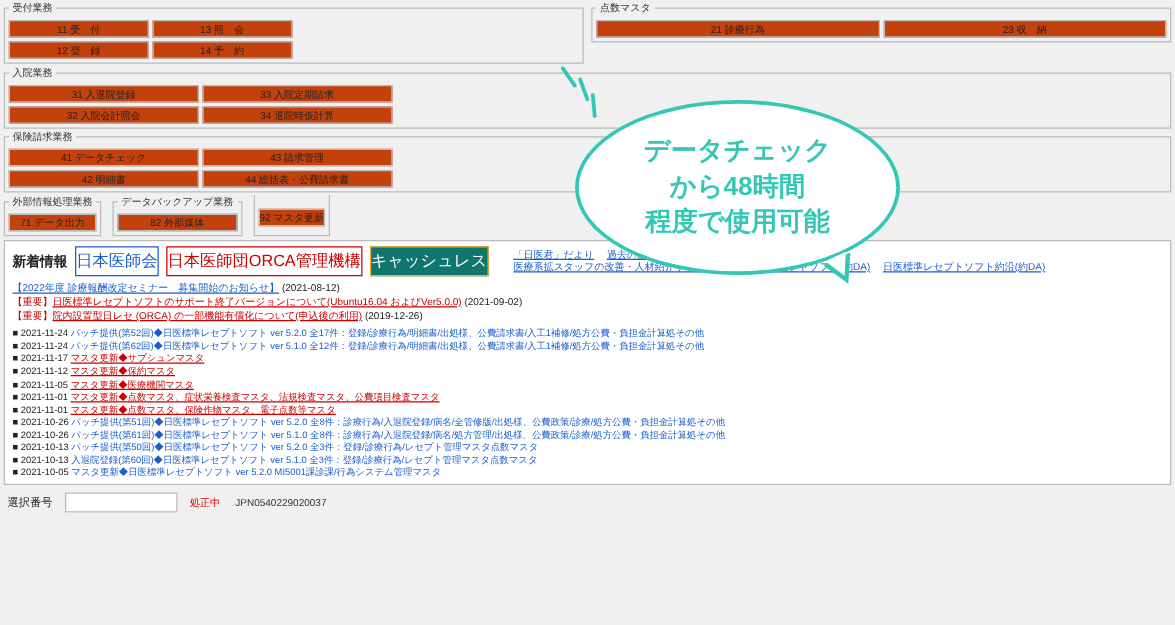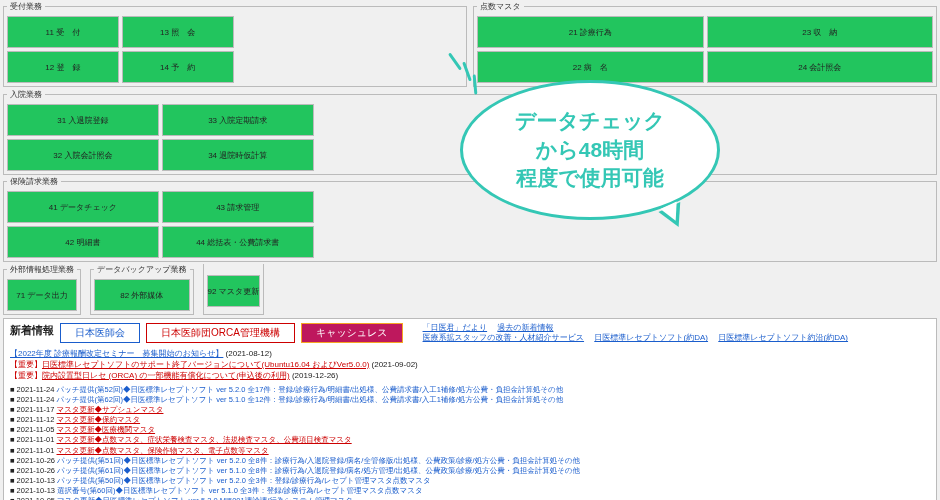--- a/index.html
+++ b/index.html
@@ -3,29 +3,29 @@
 <meta charset="utf-8">
 <style>
 *{box-sizing:border-box;margin:0;padding:0;font-family:"MS PGothic","Hiragino Sans",sans-serif}
 body{background:#f0f0f0;font-size:9px;color:#222;width:940px;height:500px;overflow:hidden;position:relative}
 fieldset{border:1px solid #bbb;margin:1px 3px;padding:4px 3px 3px}
 legend{font-size:8px;padding:0 3px;color:#333}
 .row{display:flex;gap:3px}
 .top{display:flex}
 .left-col{flex:1}
 .right-col{flex:1}
-.btn{background:#22c55e;border:1px solid #bbb;height:32px;display:flex;align-items:center;justify-content:center;font-size:8px;cursor:pointer;flex:1}
+.btn{background:#c2410c;border:1px solid #bbb;height:14px;display:flex;align-items:center;justify-content:center;font-size:8px;cursor:pointer;flex:1}
 .btn:empty{visibility:hidden}
 .three .btn{width:150px}
 .info{background:#fff;border:1px solid #bbb;margin:2px 3px;padding:4px 6px;height:196px;overflow:hidden}
-.info-hdr{display:flex;align-items:flex-start;gap:6px;margin-bottom:4px}
+.info-hdr{display:flex;align-items:center;gap:6px;margin-bottom:4px}
 .info-title{font-size:11px;font-weight:bold}
-.badge{border:1.5px solid #1a5dcc;color:#1a5dcc;padding:2px 14px;font-size:10px;cursor:pointer}
+.badge{border:1.5px solid #1a5dcc;color:#1a5dcc;padding:2px 0;font-size:13px;cursor:pointer}
 .badge.r{border-color:#c00;color:#c00}
-.badge.o{background:#be185d;border-color:#f5a623;color:#fff}
+.badge.o{background:#0f766e;border-color:#f5a623;color:#fff}
 .info-links{font-size:8px;line-height:1.3}
 .info-links a{color:#1a5dcc;text-decoration:underline;cursor:pointer;margin-right:8px}
 .alert{font-size:8px;margin:0 0}
 .alert a{text-decoration:underline;cursor:pointer}
 .alert .r{color:#c00}
 .alert .b{color:#1a5dcc}
 .list{font-size:7.5px;line-height:1.35;margin-top:4px}
 .list .item{white-space:nowrap;overflow:hidden;text-overflow:ellipsis}
 .list .b{color:#1a5dcc;cursor:pointer}
 .list .r{color:#c00;text-decoration:underline;cursor:pointer}
@@ -64,24 +64,20 @@
         <div class="btn"></div>
       </div>
     </fieldset>
   </div>
   <div class="right-col">
     <fieldset>
       <legend>点数マスタ</legend>
       <div class="row">
         <div class="btn">21 診療行為</div>
         <div class="btn">23 収　納</div>
-      </div>
-      <div class="row" style="margin-top:3px">
-        <div class="btn">22 病　名</div>
-        <div class="btn">24 会計照会</div>
       </div>
     </fieldset>
   </div>
 </div>
 
 <fieldset>
   <legend>入院業務</legend>
   <div class="row three">
     <div class="btn">31 入退院登録</div>
     <div class="btn">33 入院定期請求</div>
@@ -154,21 +150,21 @@
       <div class="item">■ 2021-11-24 <span class="b">パッチ提供(第52回)◆日医標準レセプトソフト ver 5.2.0 全17件：登録/診療行為/明細書/出処様、公費請求書/入工1補修/処方公費・負担金計算処その他</span></div>
       <div class="item">■ 2021-11-24 <span class="b">パッチ提供(第62回)◆日医標準レセプトソフト ver 5.1.0 全12件：登録/診療行為/明細書/出処様、公費請求書/入工1補修/処方公費・負担金計算処その他</span></div>
       <div class="item">■ 2021-11-17 <span class="r">マスタ更新◆サプシュンマスタ</span></div>
       <div class="item">■ 2021-11-12 <span class="r">マスタ更新◆保約マスタ</span></div>
       <div class="item">■ 2021-11-05 <span class="r">マスタ更新◆医療機関マスタ</span></div>
       <div class="item">■ 2021-11-01 <span class="r">マスタ更新◆点数マスタ、症状栄養検査マスタ、法規検査マスタ、公費項目検査マスタ</span></div>
       <div class="item">■ 2021-11-01 <span class="r">マスタ更新◆点数マスタ、保険作物マスタ、電子点数等マスタ</span></div>
       <div class="item">■ 2021-10-26 <span class="b">パッチ提供(第51回)◆日医標準レセプトソフト ver 5.2.0 全8件：診療行為/入退院登録/病名/全管修版/出処様、公費政策/診療/処方公費・負担金計算処その他</span></div>
       <div class="item">■ 2021-10-26 <span class="b">パッチ提供(第61回)◆日医標準レセプトソフト ver 5.1.0 全8件：診療行為/入退院登録/病名/処方管理/出処様、公費政策/診療/処方公費・負担金計算処その他</span></div>
       <div class="item">■ 2021-10-13 <span class="b">パッチ提供(第50回)◆日医標準レセプトソフト ver 5.2.0 全3件：登録/診療行為/レセプト管理マスタ点数マスタ</span></div>
-      <div class="item">■ 2021-10-13 <span class="b">選択番号(第60回)◆日医標準レセプトソフト ver 5.1.0 全3件：登録/診療行為/レセプト管理マスタ点数マスタ</span></div>
+      <div class="item">■ 2021-10-13 <span class="b">入退院登録(第60回)◆日医標準レセプトソフト ver 5.1.0 全3件：登録/診療行為/レセプト管理マスタ点数マスタ</span></div>
       <div class="item">■ 2021-10-05 <span class="b">マスタ更新◆日医標準レセプトソフト ver 5.2.0 MI5001課診課/行為システム管理マスタ</span></div>
     </div>
 </div>
 
 <div class="footer">
   <span>選択番号</span>
   <input style="">
   <div class="f-mid">
     <span class="red">処正中</span>
     <span>JPN0540229020037</span>

